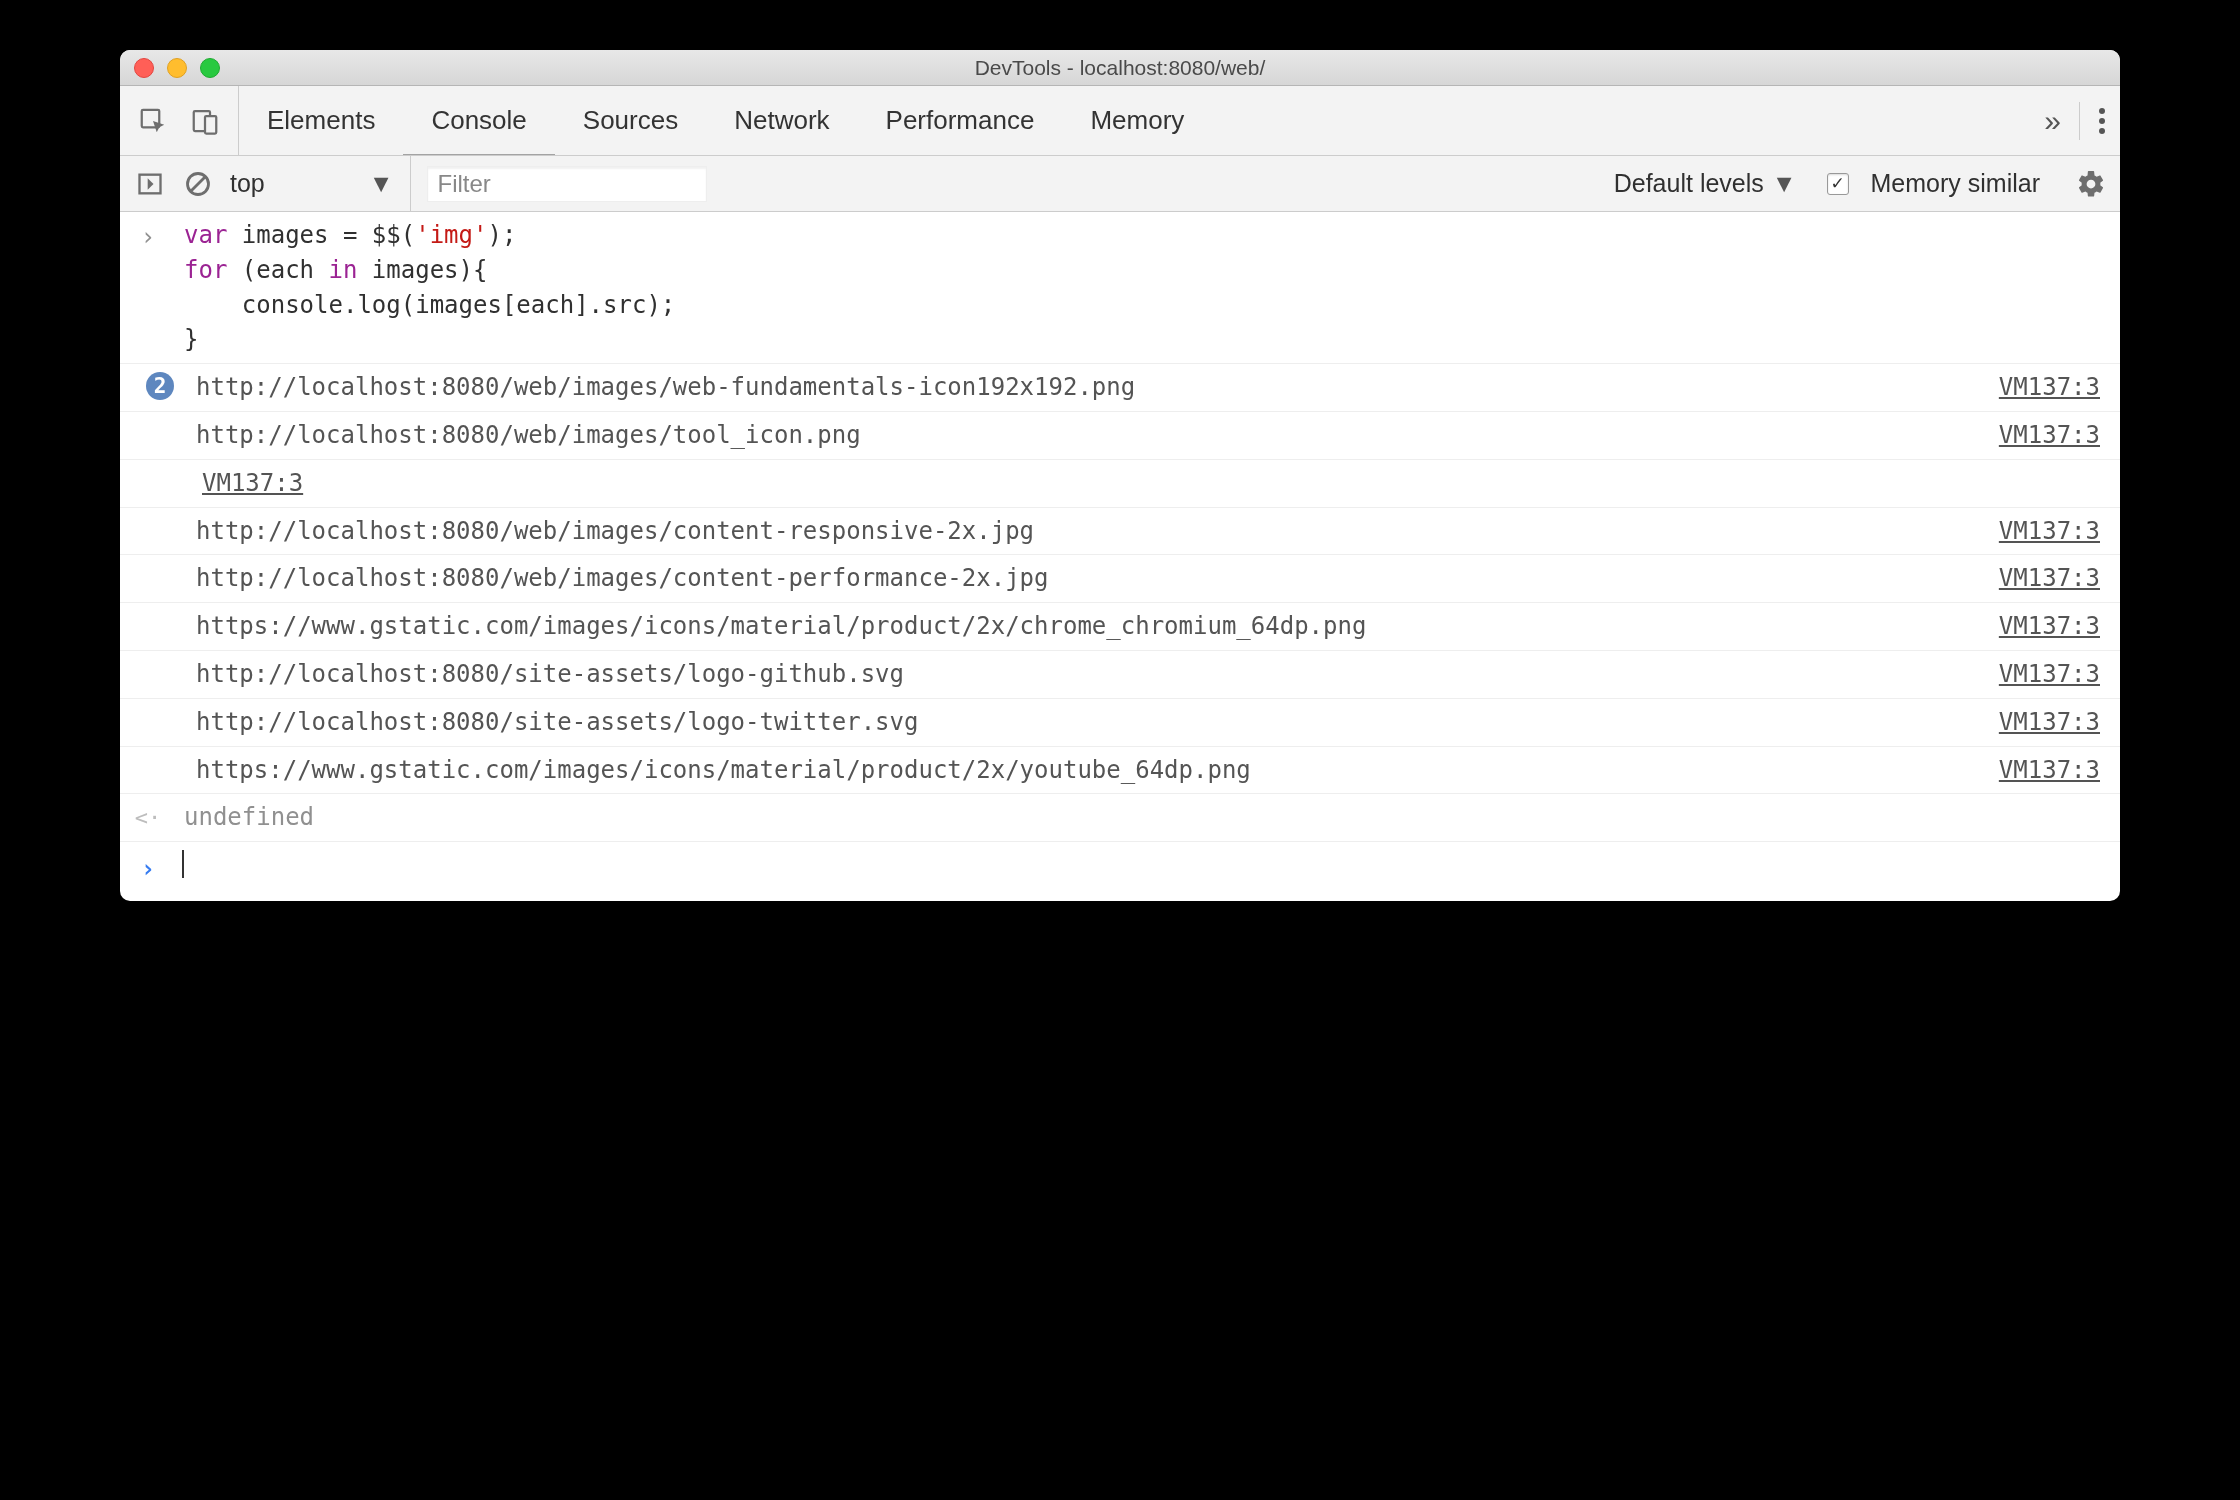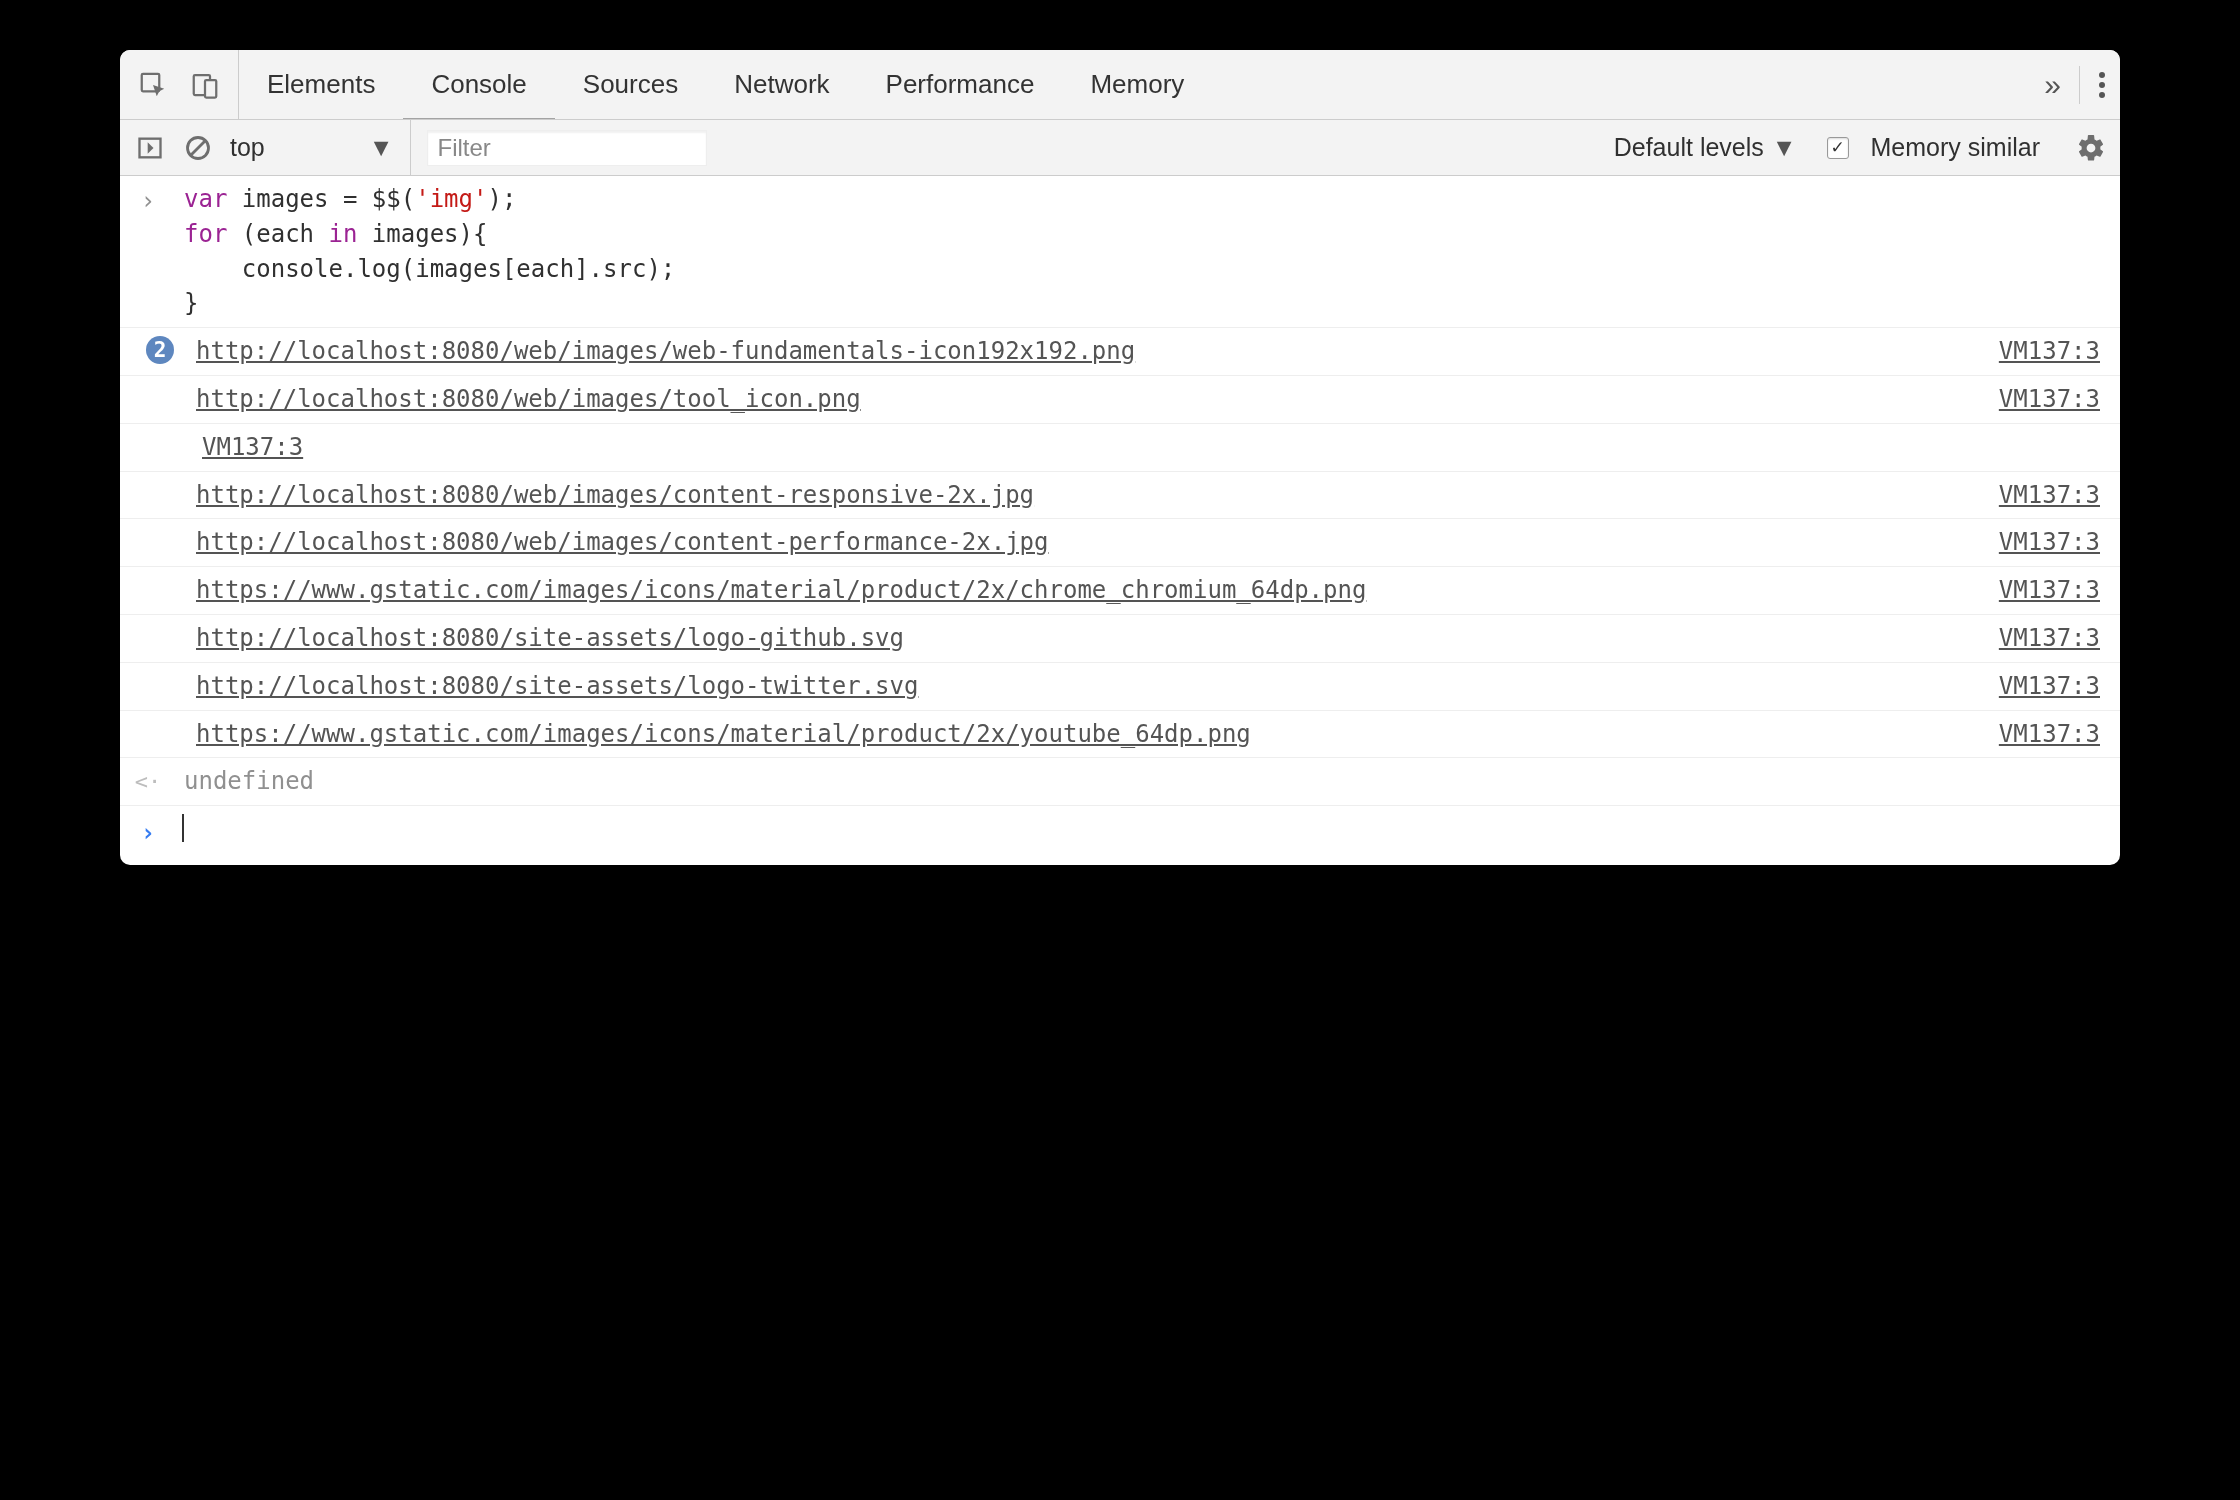--- a/index.html
+++ b/index.html
@@ -199,21 +199,20 @@
     font-weight: 600;
     padding: 0 2px;
   }
   .log-left {
     flex: 1;
     padding-left: 14px;
     color: #545454;
     word-break: break-all;
   }
   .log-link {
-    text-decoration: underline;
     cursor: pointer;
   }
   .src-right {
     padding-left: 20px;
     color: #545454;
     text-decoration: underline;
     white-space: nowrap;
   }
   .return-row {
     display:flex;
@@ -239,20 +238,28 @@
     height: 28px;
     margin-left: 16px;
   }
   .chevron { font-family: Menlo, monospace; }
 </style>
 </head>
 <body>
 
 <div class="window">
 
+  <div class="titlebar">
+    <div class="traffic-lights">
+      <span class="dot red"></span>
+      <span class="dot yellow"></span>
+      <span class="dot green"></span>
+    </div>
+    <div class="title">DevTools - localhost:8080/web/</div>
+  </div>
 
   <div class="tabs">
     <div class="tab-icons">
       <span class="icon-btn">
         <svg width="30" height="30" viewBox="0 0 24 24" fill="none" stroke="currentColor" stroke-width="1.8">
           <rect x="3" y="3" width="14" height="14" rx="1"></rect>
           <path d="M12 12 L21 15 L17 17 L15 21 Z" fill="currentColor" stroke="none"></path>
         </svg>
       </span>
       <span class="icon-btn">

